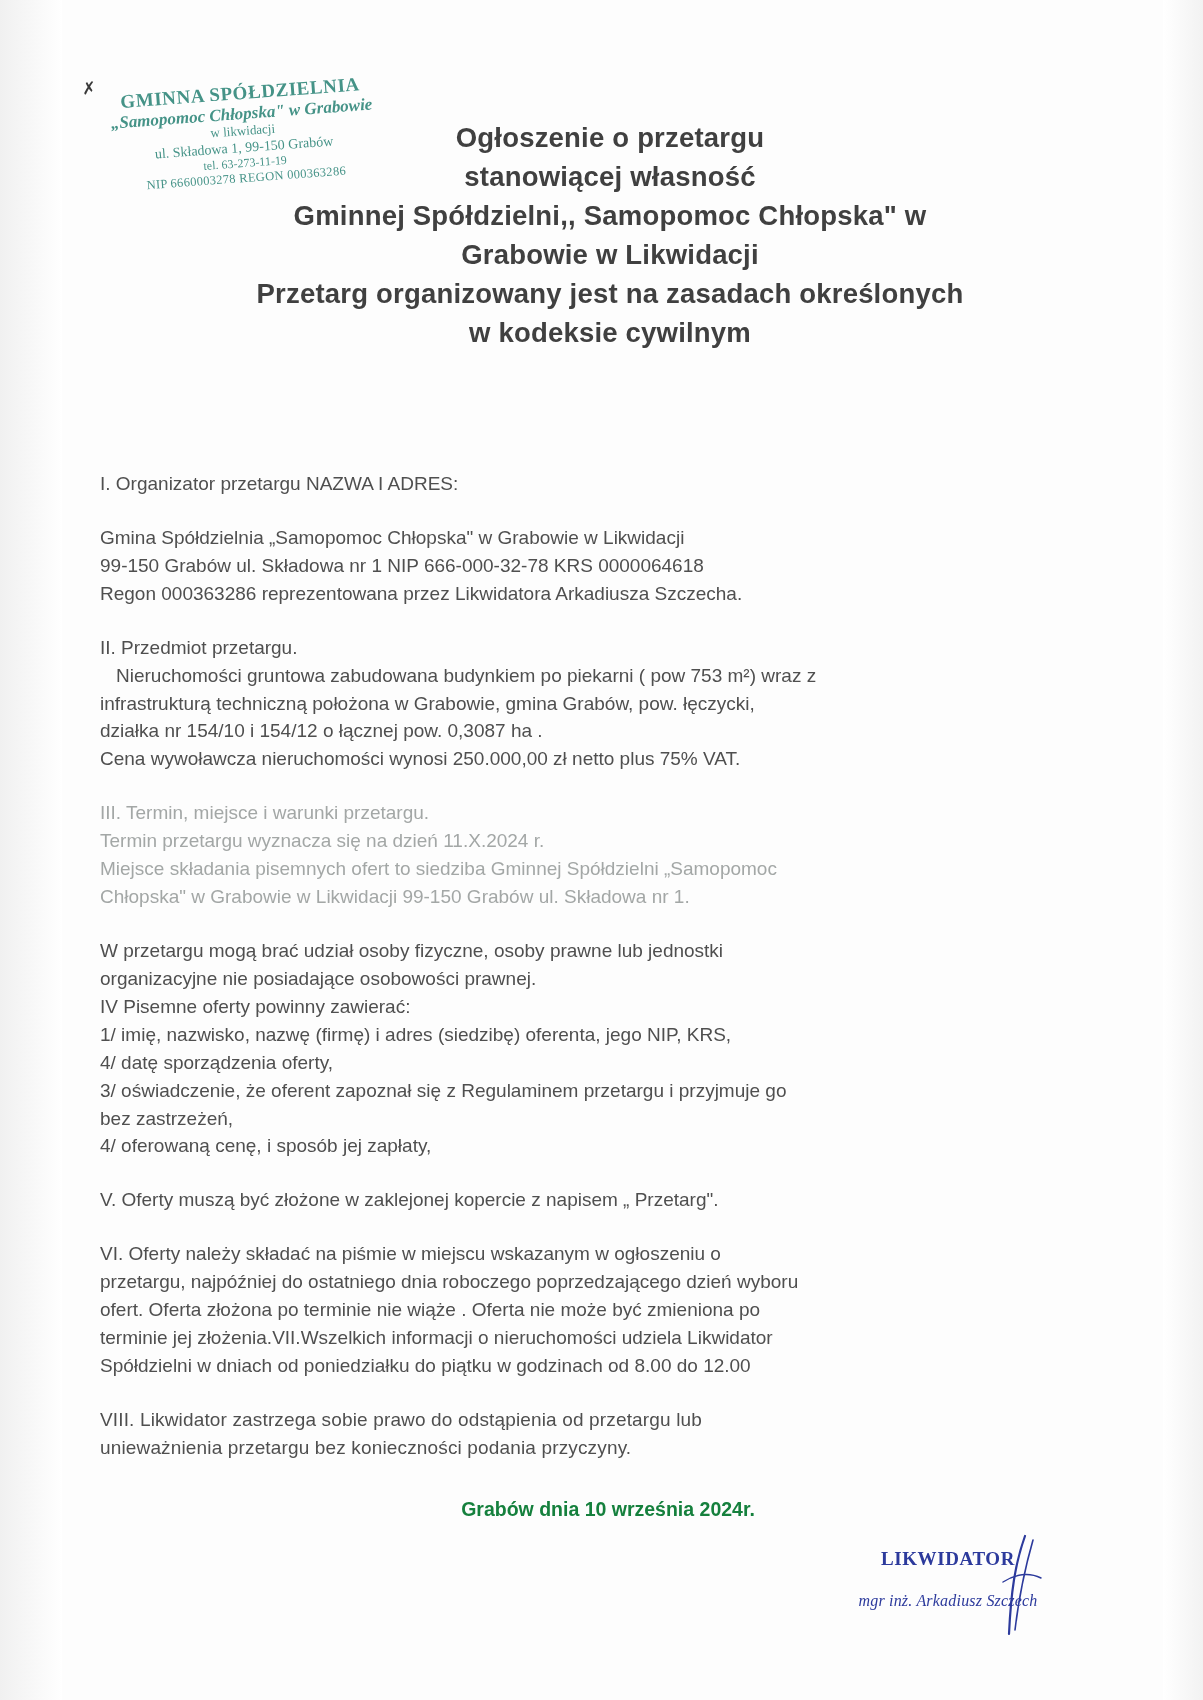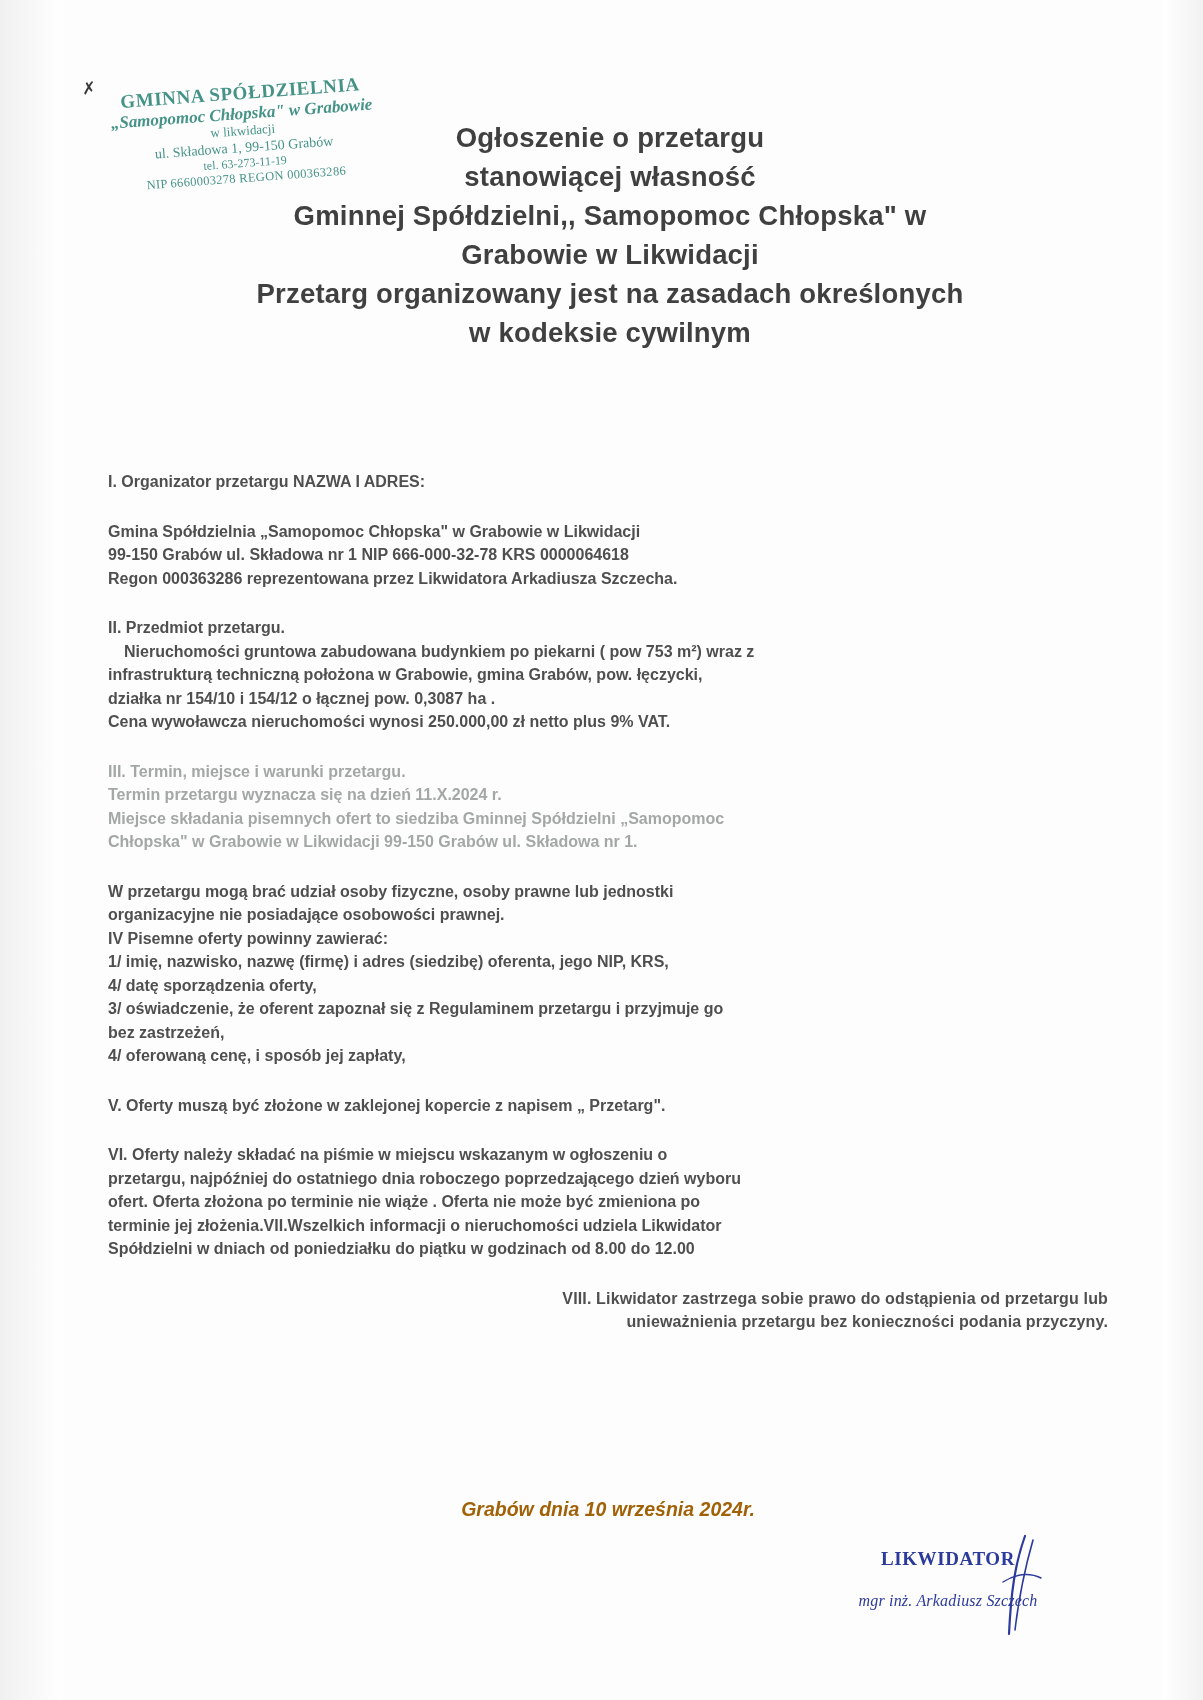--- a/index.html
+++ b/index.html
@@ -102,49 +102,47 @@
     font-weight: bold;
     line-height: 1.42;
     color: #404040;
     letter-spacing: .2px;
   }
   .title .ln { display: block; }
 
   
   .body {
     position: absolute;
-    left: 108px;
+    left: 100px;
     top: 470px;
     width: 1000px;
-    font-size: 16px;
+    font-size: 19px;
     line-height: 1.47;
-    font-weight: bold;
+    font-weight: normal;
     color: #4f4f4f;
   }
   .blk { margin-bottom: 0; }
   .sp { height: 26px; }
   .ln { display: block; }
   .indent { padding-left: 16px; }
   .faded { color: #a3a7a6; }
   .wide {
     letter-spacing: .15px;
-    text-align: right;
   }
 
   
   .closing {
     position: absolute;
     left: 108px;
     top: 1498px;
     width: 1000px;
     text-align: center;
     font-size: 19.5px;
     font-weight: bold;
-    color: #a16207;
-    font-style: italic;
+    color: #15803d;
   }
 
   
   .sig {
     position: absolute;
     right: 105px;
     top: 1548px;
     width: 300px;
     text-align: center;
     color: #2c3a9c;
@@ -206,21 +204,21 @@
       <span class="ln">Regon 000363286 reprezentowana przez Likwidatora Arkadiusza Szczecha.</span>
     </div>
 
     <div class="sp"></div>
 
     <div class="blk">
       <span class="ln">II. Przedmiot przetargu.</span>
       <span class="ln indent">Nieruchomości gruntowa zabudowana budynkiem po piekarni ( pow 753 m²) wraz z</span>
       <span class="ln">infrastrukturą techniczną położona w Grabowie, gmina Grabów, pow. łęczycki,</span>
       <span class="ln">działka nr 154/10 i 154/12 o łącznej pow. 0,3087 ha .</span>
-      <span class="ln">Cena wywoławcza nieruchomości wynosi 250.000,00 zł netto plus 9% VAT.</span>
+      <span class="ln">Cena wywoławcza nieruchomości wynosi 250.000,00 zł netto plus 75% VAT.</span>
     </div>
 
     <div class="sp"></div>
 
     <div class="blk">
       <span class="ln faded">III. Termin, miejsce i warunki przetargu.</span>
       <span class="ln faded">Termin przetargu wyznacza się na dzień 11.X.2024 r.</span>
       <span class="ln faded">Miejsce składania pisemnych ofert  to siedziba Gminnej Spółdzielni „Samopomoc</span>
       <span class="ln faded">Chłopska" w Grabowie w Likwidacji 99-150 Grabów ul. Składowa nr 1.</span>
     </div>

